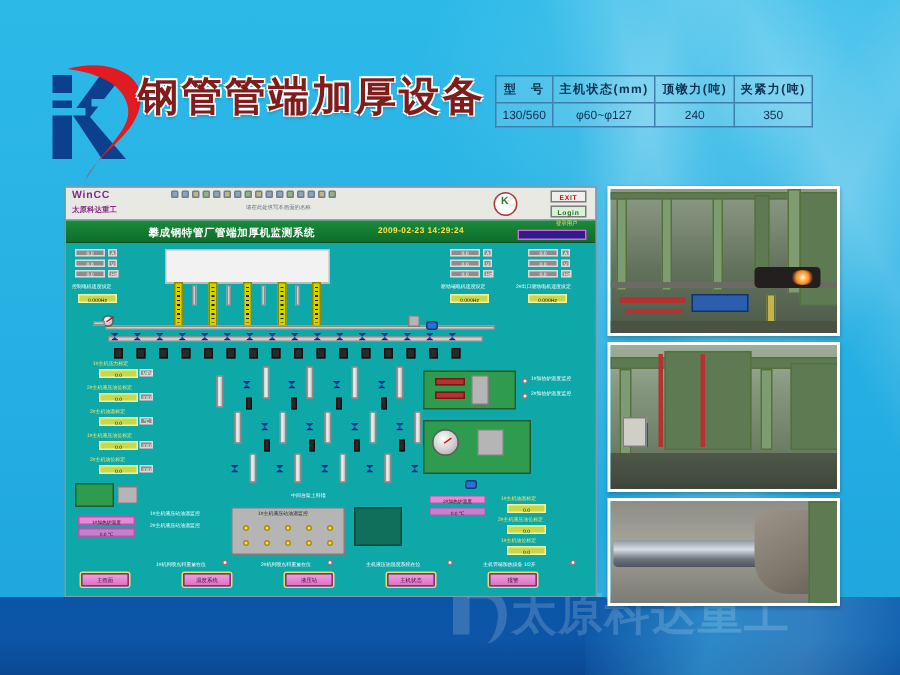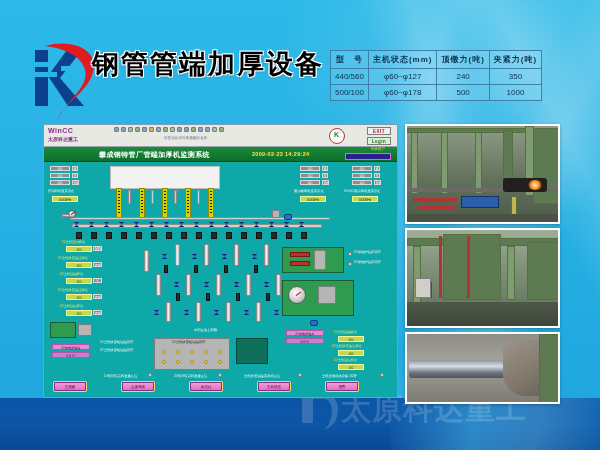--- a/index.html
+++ b/index.html
@@ -53,21 +53,21 @@
   }
 
   
   #logo {
     position:absolute; left:27px; top:36px; width:74px; height:84px;
   }
   #logo svg { display:block; }
 
   #title-cn {
     position:absolute; left:92px; top:46px;
-    font-size:27px; font-weight:bold; color:#000000;
+    font-size:27px; font-weight:bold; color:#7f1d1d;
     letter-spacing:2px;
     text-shadow:
       -1px -1px 0 #fff, 1px -1px 0 #fff, -1px 1px 0 #fff, 1px 1px 0 #fff,
       0 2px 2px rgba(0,0,0,.18);
     white-space:nowrap;
   }
 
   
   #spec-table {
     position:absolute; left:330px; top:50px;
@@ -311,30 +311,24 @@
   <thead>
     <tr>
       <th>型　号</th>
       <th>主机状态(mm)</th>
       <th>顶镦力(吨)</th>
       <th>夹紧力(吨)</th>
     </tr>
   </thead>
   <tbody>
     <tr>
-      <td>440/560</td>
+      <td>130/560</td>
       <td>φ60~φ127</td>
       <td>240</td>
       <td>350</td>
-    </tr>
-    <tr>
-      <td>500/100</td>
-      <td>φ60~φ178</td>
-      <td>500</td>
-      <td>1000</td>
     </tr>
   </tbody>
 </table>
 
 <div id="hmi">
 
   <div id="hmi-toolbar">
     <div class="wincc-logo">WinCC</div>
     <div class="wincc-sub">太原科达重工</div>
     <div class="tb-icons">

